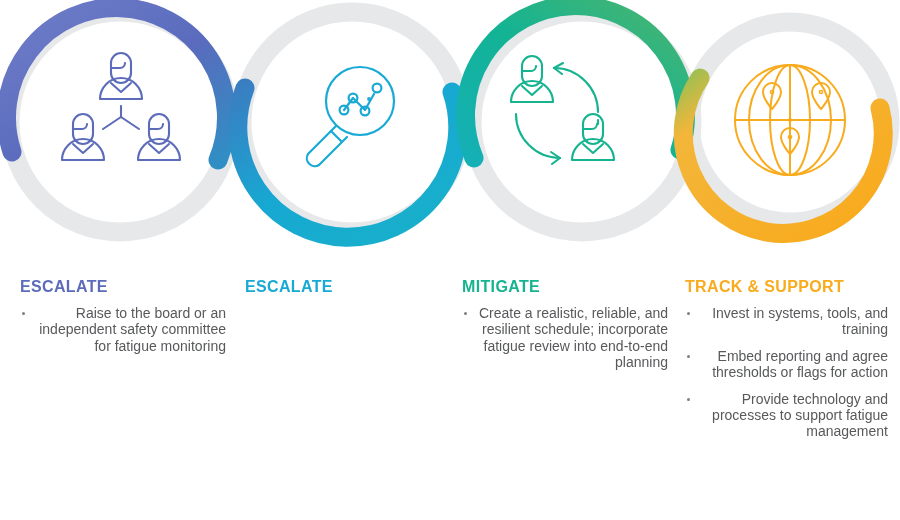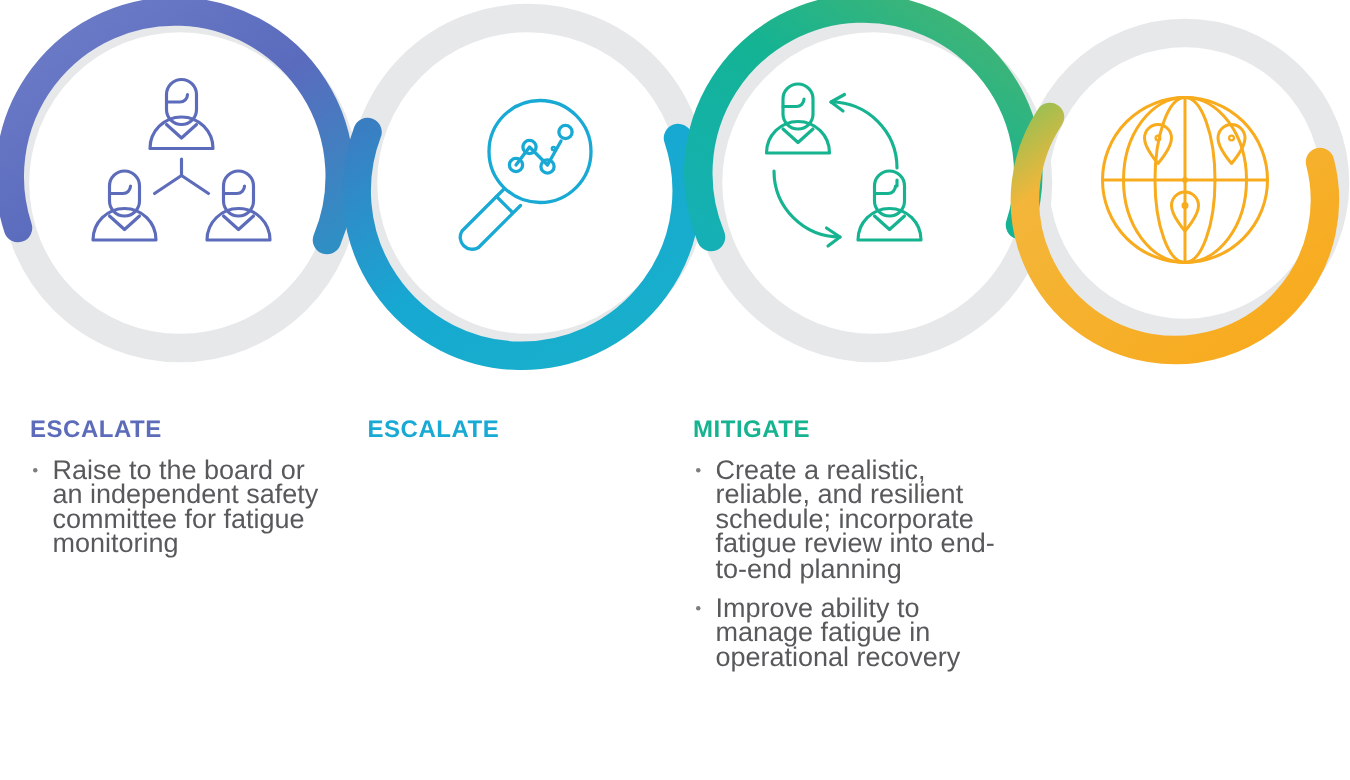--- a/index.html
+++ b/index.html
@@ -57,23 +57,24 @@
 
   .bullets {
     list-style: none;
     margin: 0;
     padding: 0;
   }
   .bullets li {
     position: relative;
     padding-left: 15px;
     margin-bottom: 10px;
-    font-size: 18px;
+    font-size: 14px;
     line-height: 16.4px;
     color: #58595b;
+    text-align: right;
   }
   .bullets li:before {
     content: "";
     position: absolute;
     left: 2px;
     top: 7px;
     width: 3px;
     height: 3px;
     border-radius: 50%;
     background: #7d7e80;
@@ -213,18 +214,25 @@
   </div>
 
   <div class="col col-1">
     <div class="col-heading" style="color: rgb(24, 169, 212);">ESCALATE</div>
   </div>
 
   <div class="col col-2">
     <div class="col-heading" style="color: rgb(22, 179, 144);">MITIGATE</div>
     <ul class="bullets">
       <li>Create a realistic, reliable, and resilient schedule; incorporate fatigue review into end-to-end planning</li>
-      <li>Improve ability to manage fatigue in operational recovery</li>
     </ul>
   </div>
 
+  <div class="col col-3">
+    <div class="col-heading" style="color: rgb(248, 171, 28);">TRACK &amp; SUPPORT</div>
+    <ul class="bullets">
+      <li>Invest in systems, tools, and training</li>
+      <li>Embed reporting and agree thresholds or flags for action</li>
+      <li>Provide technology and processes to support fatigue management</li>
+    </ul>
+  </div>
 
 </div>
 
 </body></html>

